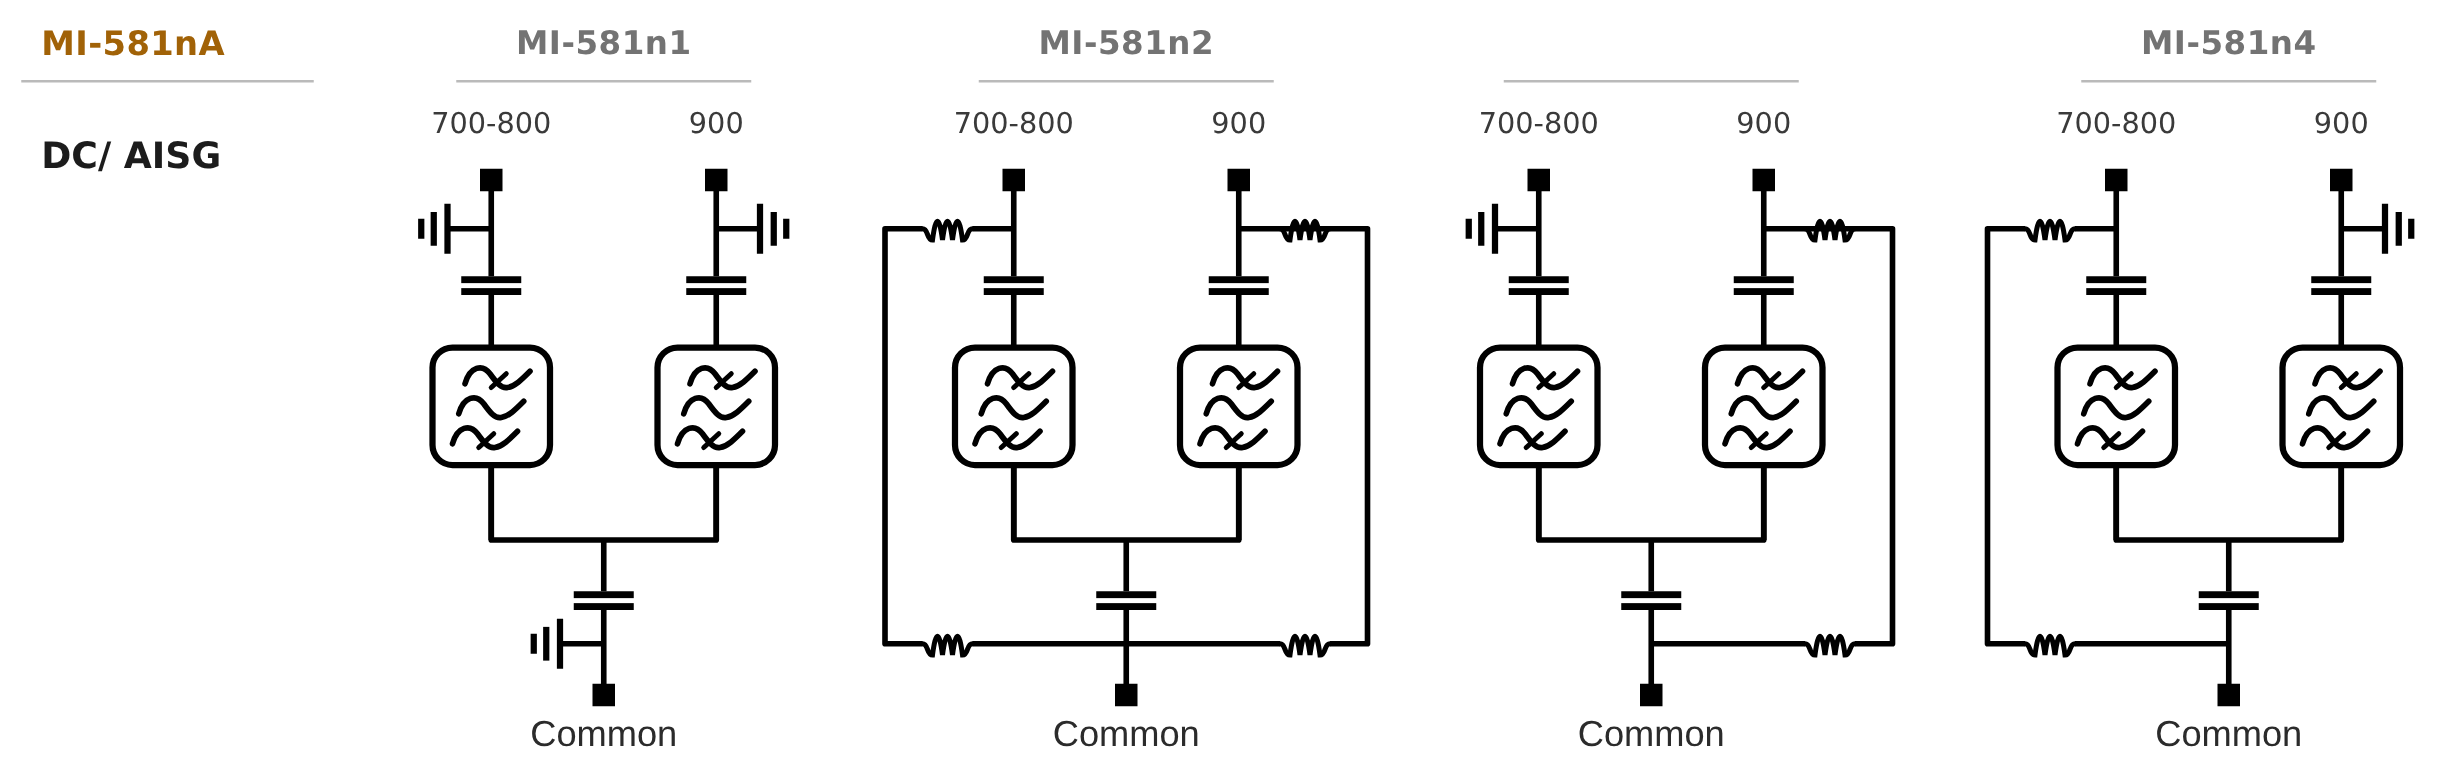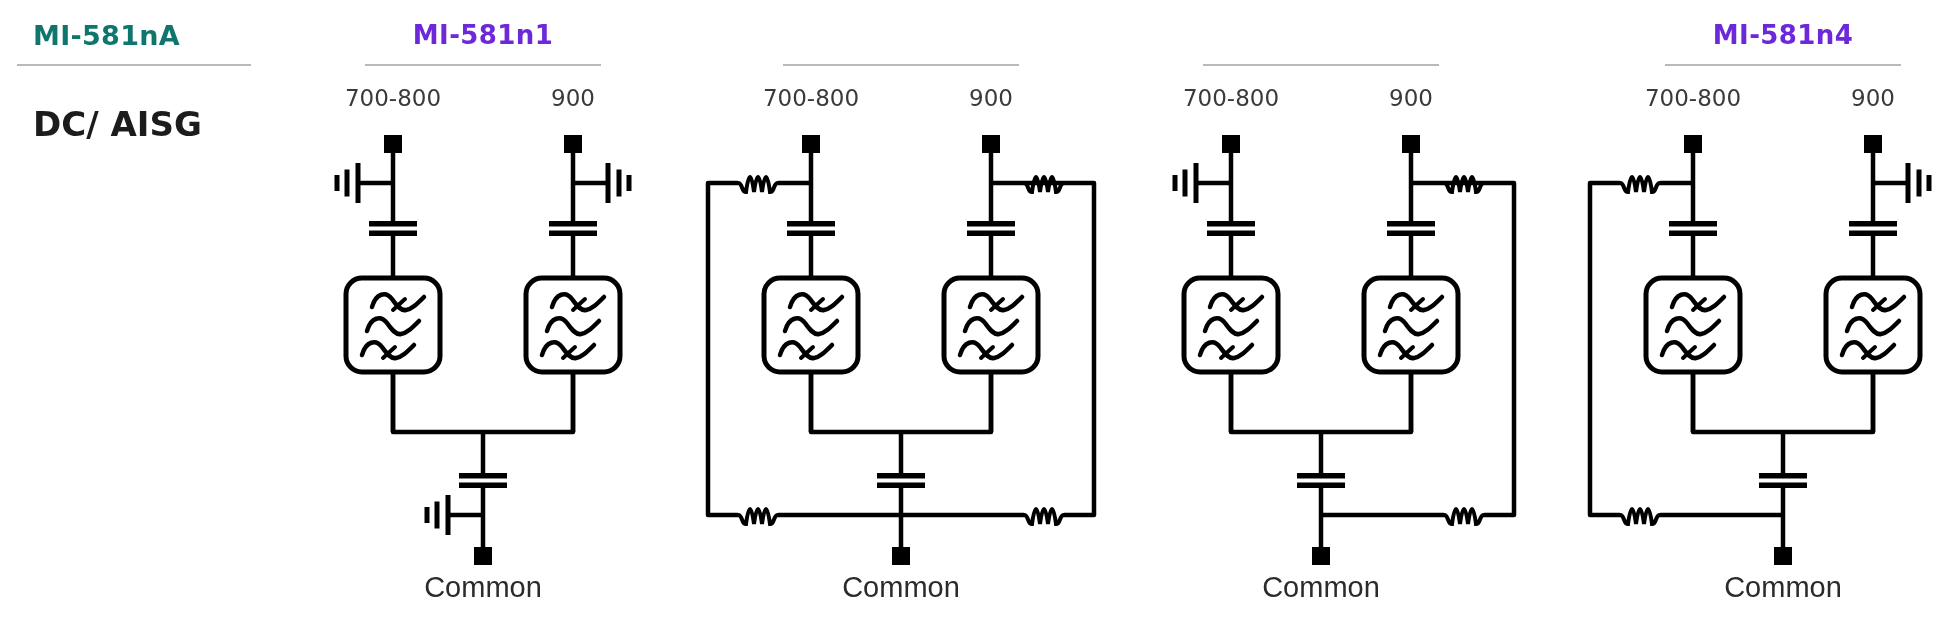--- a/index.html
+++ b/index.html
@@ -4,30 +4,30 @@
 <title>MI-581nA Diplexer Variants</title>
 <style>
   html,body{margin:0;padding:0;background:#ffffff;}
   body{width:1959px;height:618px;position:relative;overflow:hidden;
        font-family:"DejaVu Sans",sans-serif;}
   .canvas{position:absolute;left:0;top:0;width:1959px;height:618px;background:#fff;}
 
   
   .series-header{position:absolute;left:17px;top:0;width:234px;height:618px;}
   .series-title{position:absolute;left:16px;top:22px;font-size:27px;font-weight:bold;
-                color:#0f766e;line-height:1;letter-spacing:.3px;white-space:nowrap;}
+                color:#a16207;line-height:1;letter-spacing:.3px;white-space:nowrap;}
   .series-rule{position:absolute;left:0;top:64px;width:234px;height:2px;background:#bababa;}
-  .series-feature{position:absolute;left:16px;top:108px;font-size:34px;font-weight:bold;
+  .series-feature{position:absolute;left:16px;top:108px;font-size:29px;font-weight:bold;
                   color:#1c1c1c;line-height:33px;white-space:nowrap;}
 
   
   .circuit{position:absolute;top:0;width:420px;height:618px;}
   .pos-1{left:273px}.pos-2{left:691px}.pos-3{left:1111px}.pos-4{left:1573px}
   .ctitle{position:absolute;top:22px;left:0;width:100%;text-align:center;
-          font-size:26px;font-weight:bold;color:#6d28d9;line-height:1;
+          font-size:26px;font-weight:bold;color:#737373;line-height:1;
           letter-spacing:.4px;white-space:nowrap;}
   .crule{position:absolute;top:64px;left:92px;width:236px;height:2px;background:#bababa;}
   svg.schematic{position:absolute;left:0;top:75px;display:block;}
 
   .plabel{font-family:"DejaVu Sans",sans-serif;font-size:23px;fill:#3a3a3a;}
   .clabel{font-family:"Liberation Sans",sans-serif;font-size:29px;fill:#2b2b2b;}
 </style>
 </head>
 <body>
 
@@ -103,20 +103,21 @@
           <path d="M175,420 V460" stroke="#000000" stroke-width="5" fill="none" stroke-linecap="butt"></path>
           <path d="M164,426.5 V453.5" stroke="#000000" stroke-width="5" fill="none" stroke-linecap="butt"></path>
           <path d="M154,432 V448" stroke="#000000" stroke-width="5" fill="none" stroke-linecap="butt"></path>
         </g>
         <rect x="201" y="472" width="18" height="18" fill="#000000"></rect>
         <text x="210" y="522" text-anchor="middle" class="clabel">Common</text>
       </svg>
   </div>
 
   <div class="circuit pos-2">
+    <div class="ctitle">MI-581n2</div>
     <div class="crule"></div>
     <svg class="schematic" width="420" height="543" viewBox="0 0 420 543">
         <text x="120" y="31" text-anchor="middle" class="plabel">700-800</text>
         <rect x="111" y="60" width="18" height="18" fill="#000000"></rect>
         <path d="M120,77 V146" fill="none" stroke="#000000" stroke-width="4.5" stroke-linejoin="round"></path>
         <path d="M120,161 V205" fill="none" stroke="#000000" stroke-width="4.5" stroke-linejoin="round"></path>
         <g>
           <rect x="96" y="146" width="48" height="5.5" fill="#000000"></rect>
           <rect x="96" y="155.5" width="48" height="5.5" fill="#000000"></rect>
         </g>

